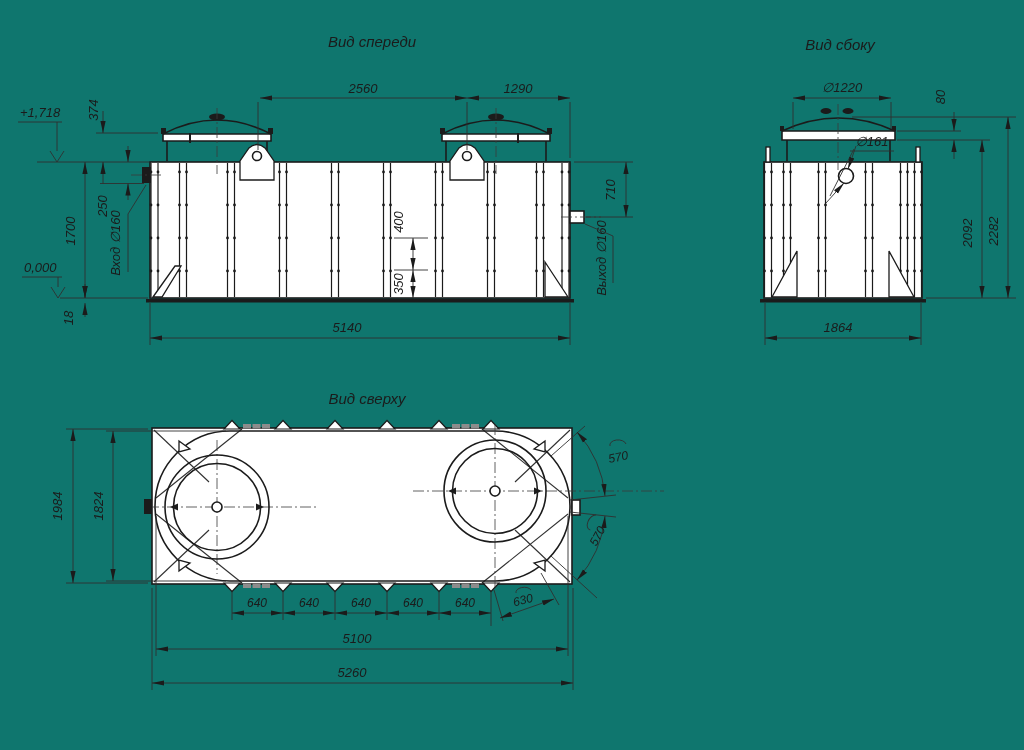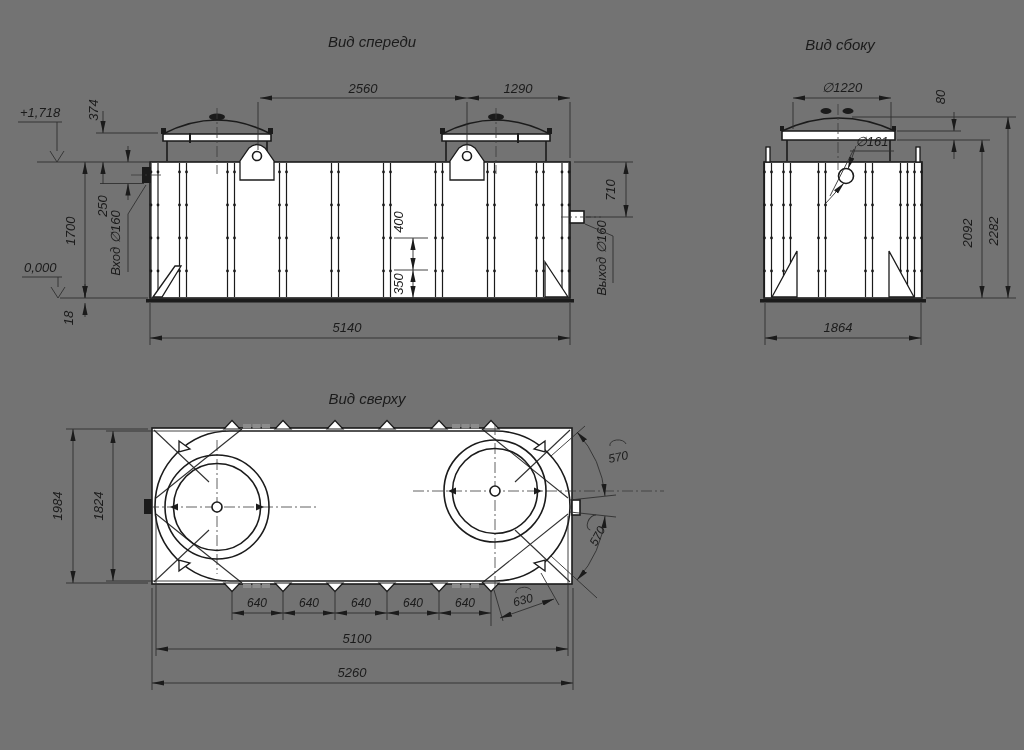--- a/index.html
+++ b/index.html
@@ -1,16 +1,16 @@
 <!DOCTYPE html>
 <html><head>
 <meta charset="utf-8">
 <style>
   html,body{margin:0;padding:0;background:#f5f5f5;}
-  .page{width:1024px;height:750px;background:#737373;position:relative;overflow:hidden;}
+  .page{width:1024px;height:750px;background:#0f766e;position:relative;overflow:hidden;}
   svg{display:block;}
   .dim{font:italic 13px "Liberation Sans", sans-serif;fill:#1b1b1b;}
   .dims{font:italic 12px "Liberation Sans", sans-serif;fill:#1b1b1b;}
   .title{font:italic 15px "Liberation Sans", sans-serif;fill:#1b1b1b;}
   .k{stroke:#1b1b1b;stroke-width:1.6;fill:none;}
   .kf{stroke:#1b1b1b;stroke-width:1.6;fill:#ffffff;}
   .t{stroke:#303030;stroke-width:0.9;fill:none;}
   .t2{stroke:#303030;stroke-width:1.1;fill:none;}
   .cl{stroke:#3a3a3a;stroke-width:0.8;fill:none;stroke-dasharray:11 3 2 3;}
   .thk{stroke:#1b1b1b;stroke-width:3.4;fill:none;}

